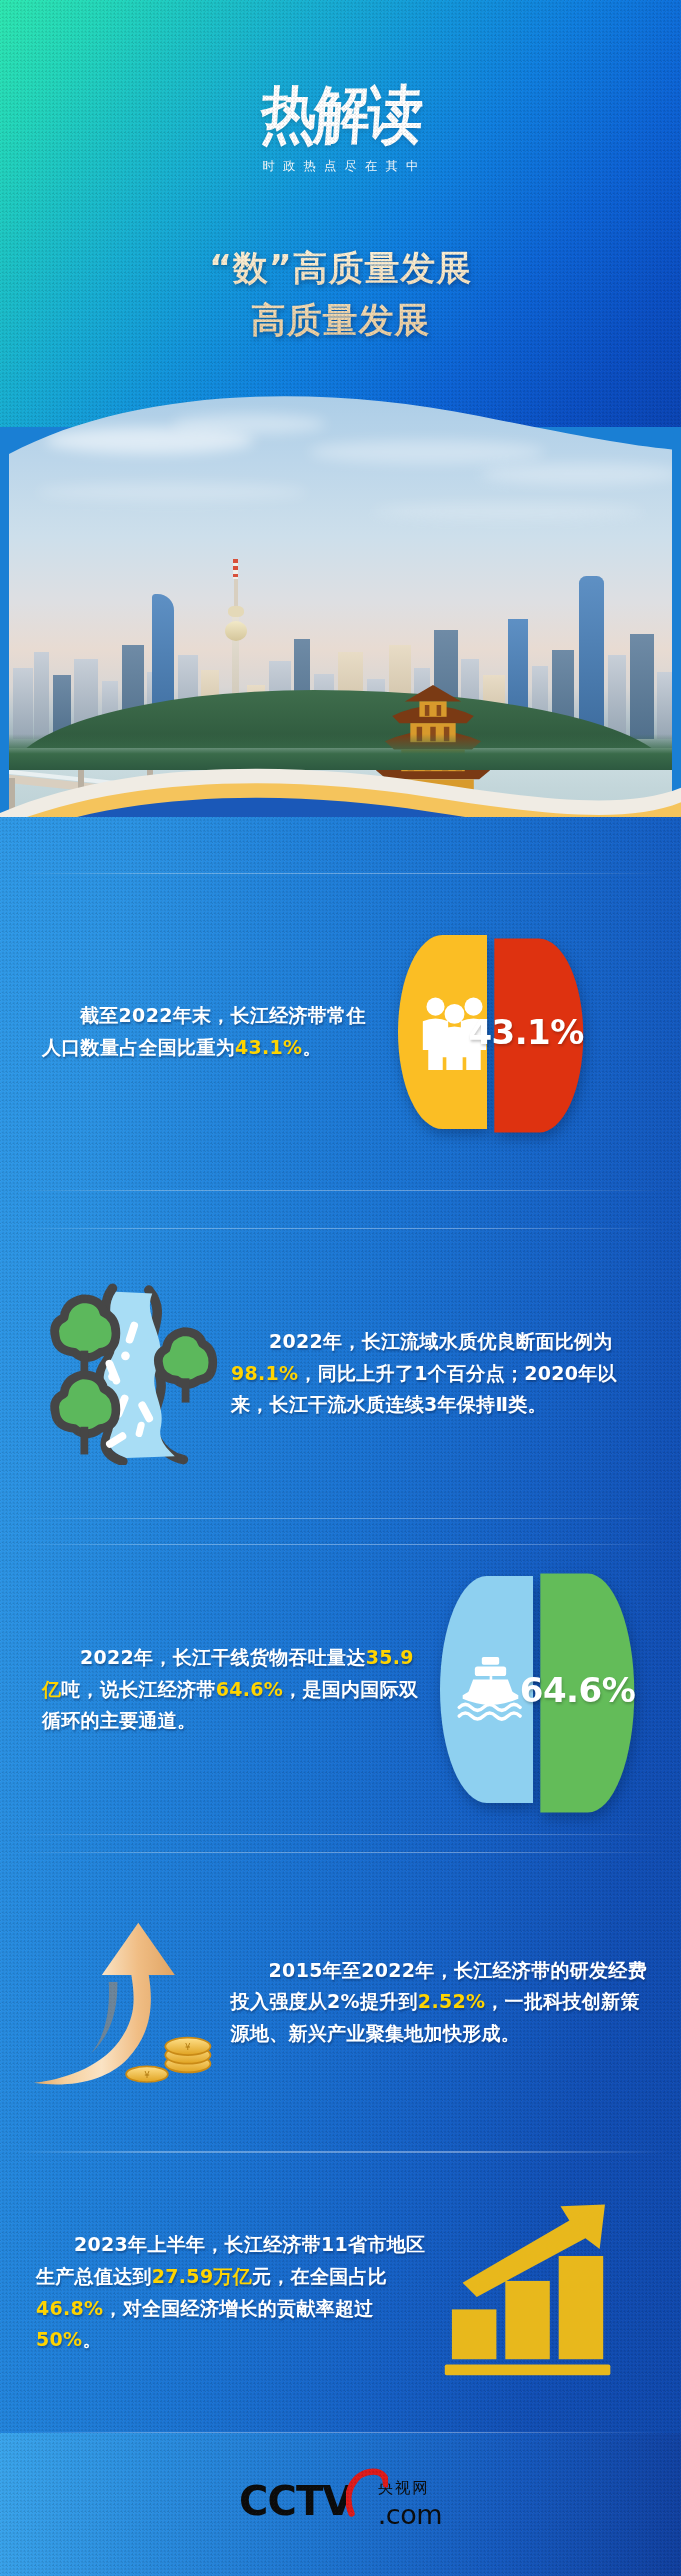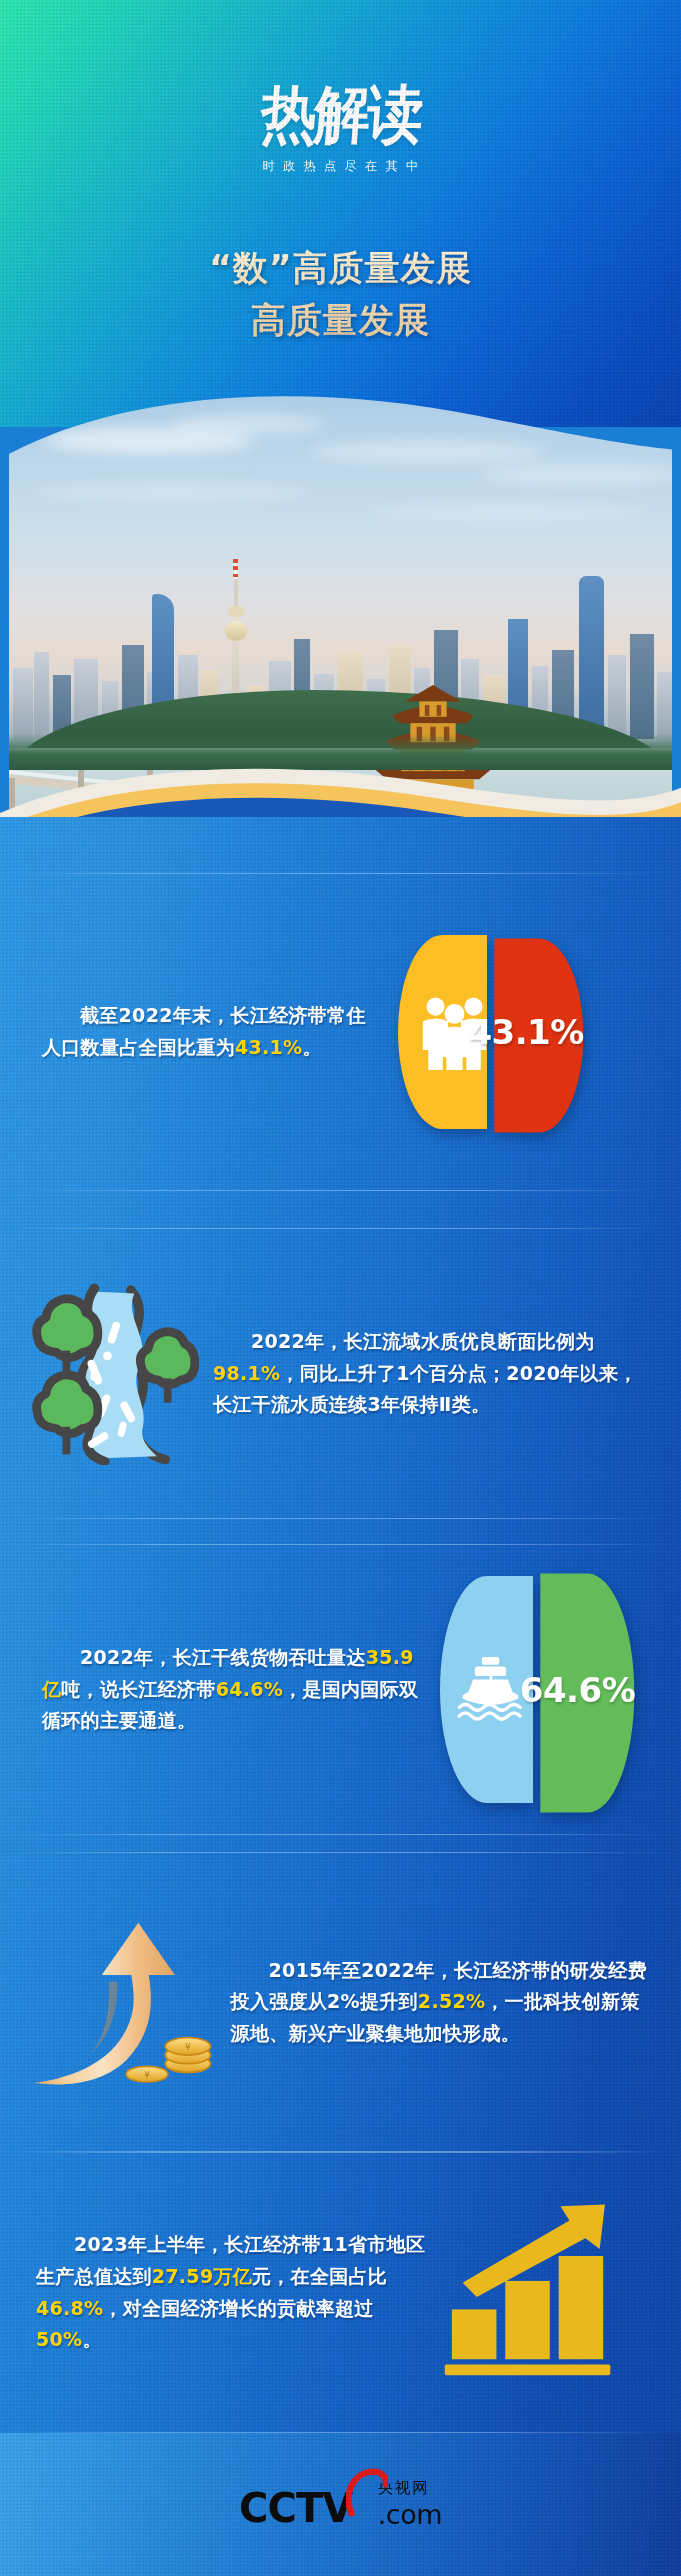--- a/index.html
+++ b/index.html
@@ -203,21 +203,21 @@
     letter-spacing:-0.5px;
   }
 
   
   .footer{
     position:absolute; left:0; top:2433px; width:681px; height:143px;
     background:linear-gradient(100deg,#3aa5ec 0%,#2a8ee0 22%,#1e76d2 48%,#1559bf 74%,#103f9f 100%);
     display:flex; align-items:center; justify-content:center;
   }
   .cctv-logo{
-    display:flex; align-items:flex-end; gap:1.8px;
+    display:flex; align-items:flex-start; gap:1.8px;
     position:relative;
   }
   .cctv-word{
     font-size:40px; font-weight:bold; color:#0b0b0b;
     letter-spacing:-0.9px; line-height:1;
     font-family:"DejaVu Sans","Liberation Sans",sans-serif;
   }
   .cctv-cn{
     font-size:15.4px; color:#0b0b0b; letter-spacing:1.8px; line-height:1;
     margin-bottom:1.8px;
@@ -368,21 +368,21 @@
               <path d="M22 40 Q38 32 54 40 L54 70 L47 70 L47 84 L29 84 L29 70 L22 70 Z"></path>
             </g>
           </svg>
         </div>
 
         <div class="pie-label" style="right:-5.4px; width:113px; text-align:center;">43.1%</div>
       </div>
     </div>
   </div>
 
-  <div class="card" style="top:1228px; height:291px; padding:0 33px 0 13px;">
+  <div class="card" style="top:1228px; height:291px; padding:0 33px 0 31px;">
     <div class="divider-top"></div>
     <div class="divider-bot"></div>
 
     <div class="card-visual" style="width:200px; height:218px;">
       <svg viewBox="0 0 200 210" width="173" height="182">
         <g fill="none" stroke="#464646" stroke-width="11" stroke-linecap="round" stroke-linejoin="round">
           <path d="M78 6 C56 36, 92 62, 70 92 C48 122, 86 146, 72 176 C64 194, 78 202, 90 206"></path>
           <path d="M120 8 C146 40, 110 64, 128 96 C148 130, 112 152, 130 182 C138 196, 150 202, 160 204"></path>
         </g>
         <path d="M82 10 C62 38, 96 62, 74 92 C54 120, 90 146, 76 176 C70 192, 84 198, 94 202 L150 200 C142 192, 130 182, 134 166 C140 140, 118 122, 130 96 C144 64, 112 40, 124 12 Z" fill="#a8ddf5"></path>

